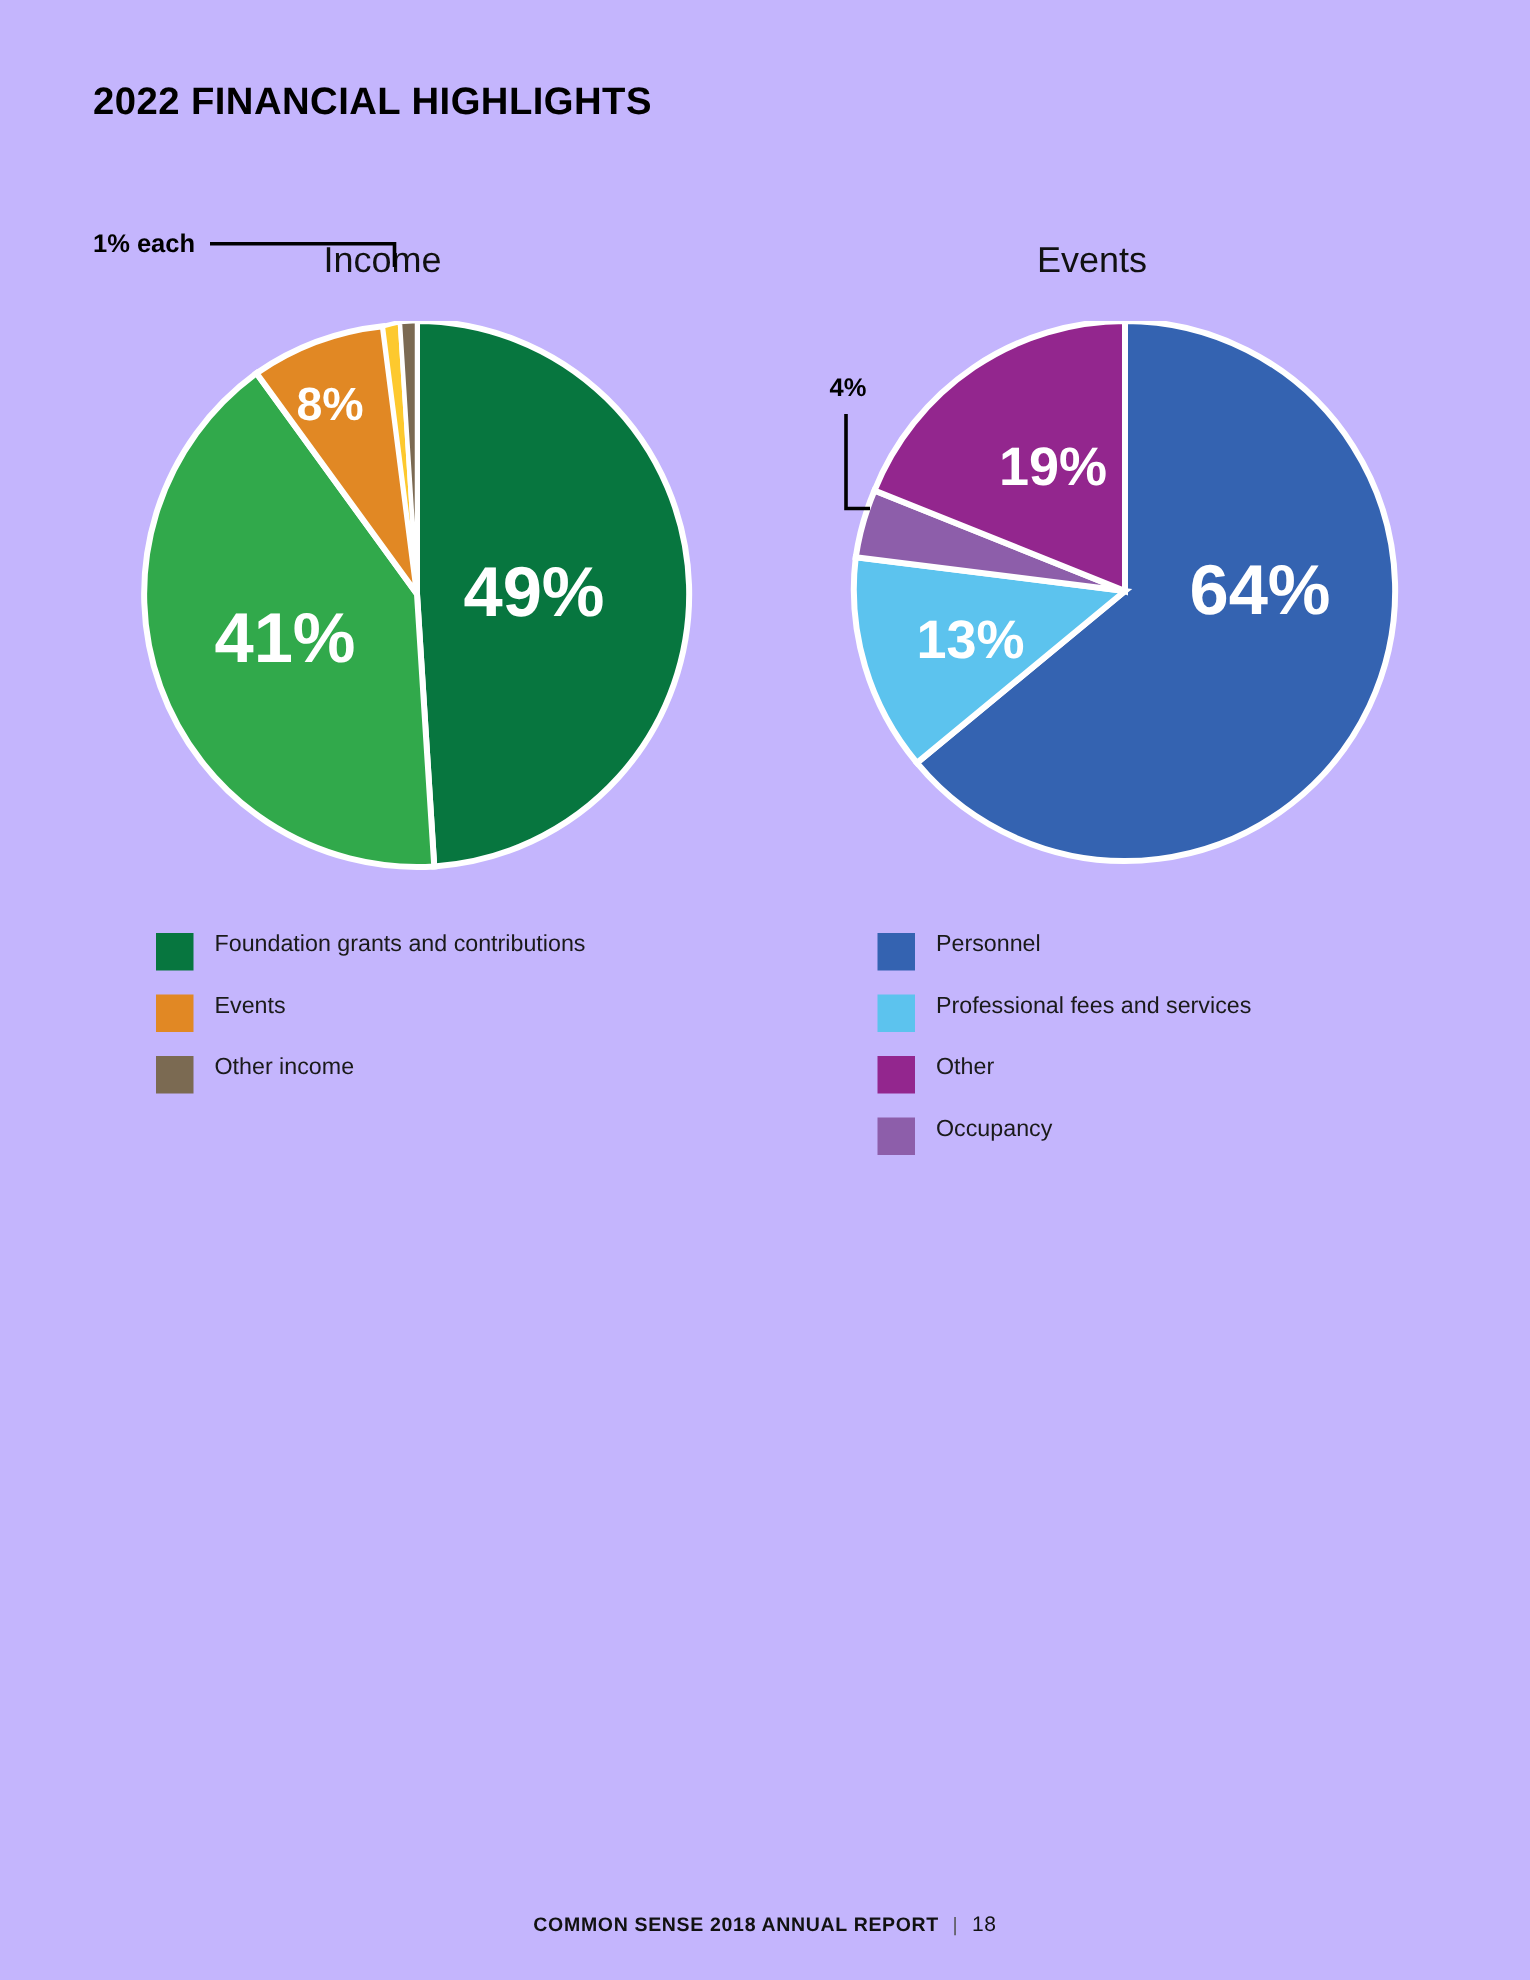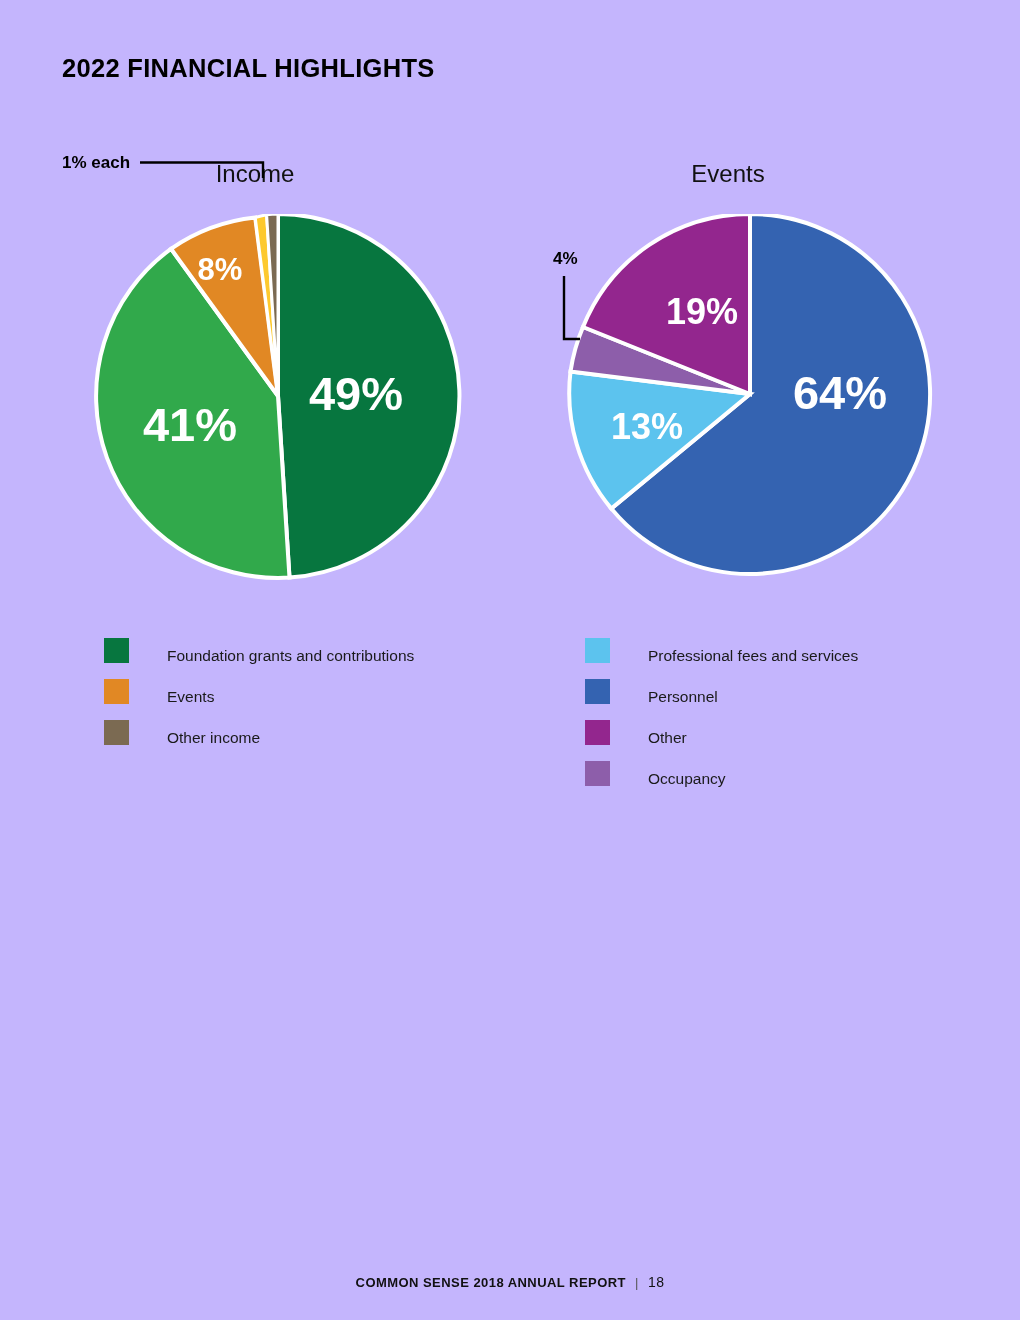--- a/index.html
+++ b/index.html
@@ -87,23 +87,22 @@
 
   
   .legend {
     position: absolute;
   }
   .legend.income  { left: 104px; top: 622px; }
   .legend.expense { left: 585px; top: 622px; }
 
   .legend-row {
     display: flex;
-    align-items: flex-end;
+    align-items: flex-start;
     height: 41px;
-    gap: 24px;
   }
   .legend-swatch {
     width: 25px;
     height: 25px;
     flex: 0 0 25px;
     margin-right: 14px;
   }
   .legend-label {
     font-size: 15.5px;
     color: #1a1a1a;
@@ -215,26 +214,26 @@
       <span class="legend-label">Events</span>
     </div>
     <div class="legend-row">
       <span class="legend-swatch" style="background:#7b6a52"></span>
       <span class="legend-label">Other income</span>
     </div>
   </div>
 
   <div class="legend expense">
     <div class="legend-row">
+      <span class="legend-swatch" style="background:#3463b1"></span>
+      <span class="legend-label">Personnel</span>
+    </div>
+    <div class="legend-row">
       <span class="legend-swatch" style="background:#5cc3ee"></span>
       <span class="legend-label">Professional fees and services</span>
-    </div>
-    <div class="legend-row">
-      <span class="legend-swatch" style="background:#3463b1"></span>
-      <span class="legend-label">Personnel</span>
     </div>
     <div class="legend-row">
       <span class="legend-swatch" style="background:#93268e"></span>
       <span class="legend-label">Other</span>
     </div>
     <div class="legend-row">
       <span class="legend-swatch" style="background:#8d5eaa"></span>
       <span class="legend-label">Occupancy</span>
     </div>
   </div>

